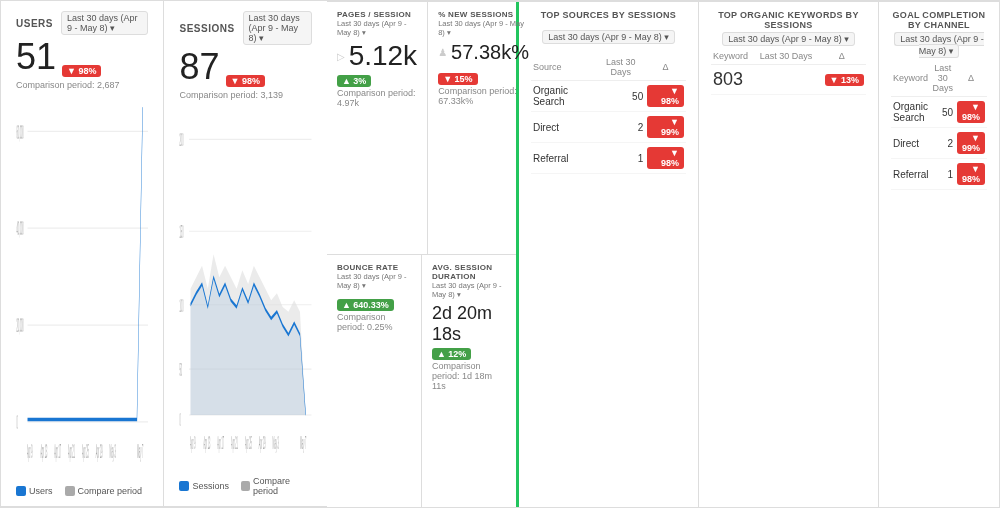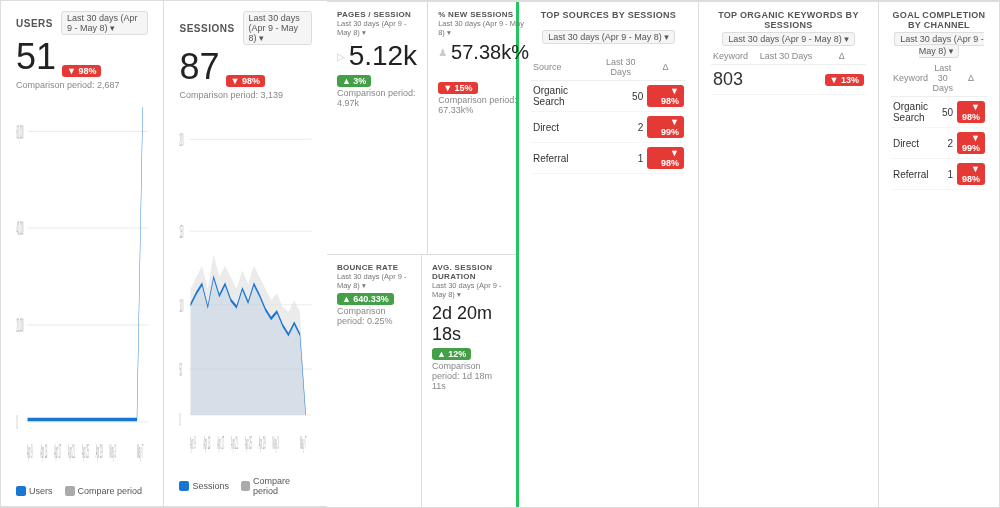--- a/index.html
+++ b/index.html
@@ -313,32 +313,32 @@
           <div class="comparison-text">Comparison period: 4.97k</div>
         </div>
 
         <div style="flex:1; padding:8px 10px;">
           <div class="small-title">% NEW SESSIONS</div>
           <div class="small-period">Last 30 days (Apr 9 - May 8) ▾</div>
           <div style="display:flex; align-items:center; gap:4px; margin-top:4px;">
             <span style="font-size:10px; color:#ccc;">♟</span>
             <span style="font-size:20px; font-weight:300; color:#222;">57.38k%</span>
           </div>
-          <div style="margin-top:17px;">
+          <div style="margin-top:8px;">
             <span class="badge-red">▼ 15%</span>
           </div>
           <div class="comparison-text">Comparison period: 67.33k%</div>
         </div>
       </div>
       <div style="display:flex; flex:1;">
 
         <div style="flex:1; padding:8px 10px; border-right:1px solid #ddd;">
           <div class="small-title">BOUNCE RATE</div>
           <div class="small-period">Last 30 days (Apr 9 - May 8) ▾</div>
-          <div style="margin-top:2px;">
+          <div style="margin-top:8px;">
             <span class="badge-green">▲ 640.33%</span>
           </div>
           <div class="comparison-text">Comparison period: 0.25%</div>
         </div>
 
         <div style="flex:1; padding:8px 10px;">
           <div class="small-title">AVG. SESSION DURATION</div>
           <div class="small-period">Last 30 days (Apr 9 - May 8) ▾</div>
           <div style="margin-top:4px;">
             <span style="font-size:18px; font-weight:300; color:#222;">2d 20m 18s</span>

